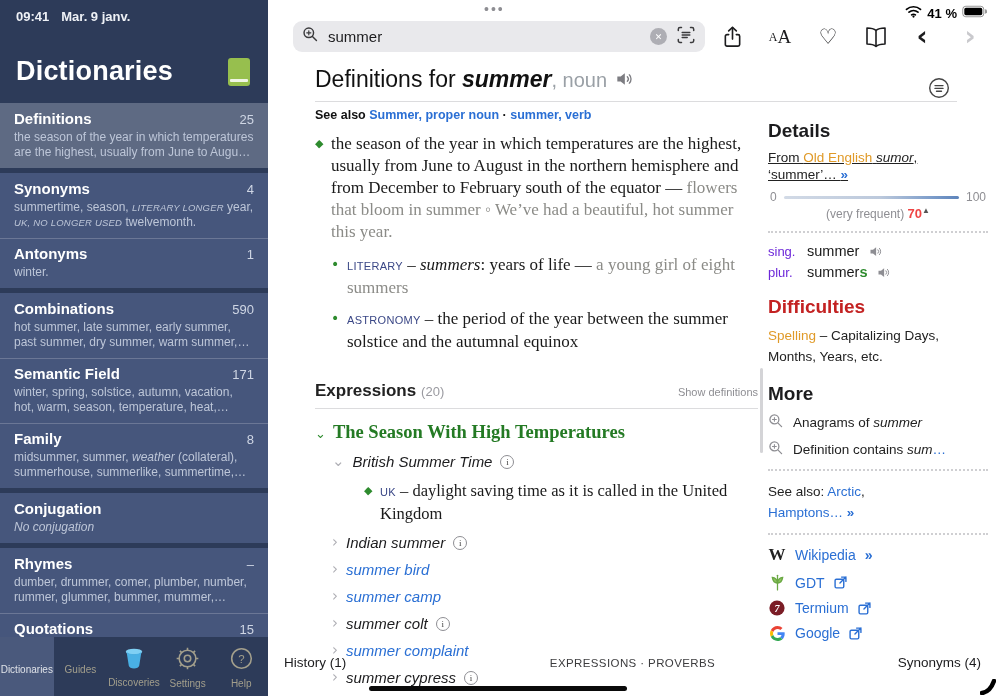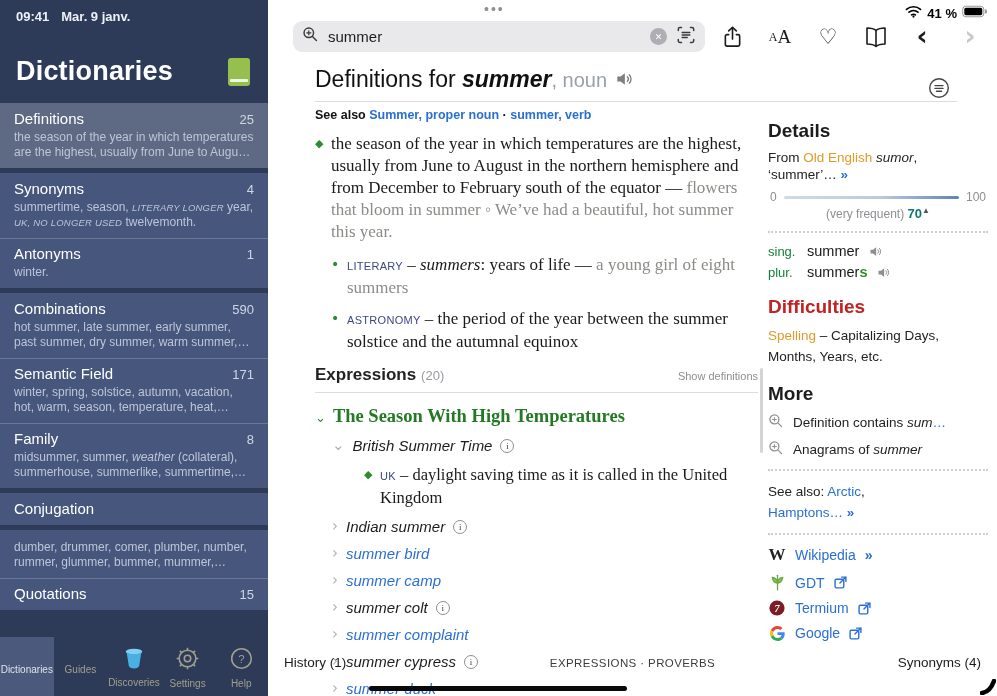--- a/index.html
+++ b/index.html
@@ -12,21 +12,21 @@
 .side-title-row {display:flex; align-items:center; justify-content:space-between; padding:0 18px 0 16px; margin:32px 0 16px;}
 .side-title-row h1 {font-size:27px; font-weight:bold; letter-spacing:.2px;}
 .book-icon {width:22px; height:28px; border-radius:3px; position:relative; background:#97bf4e;}
 .book-icon::after {content:""; position:absolute; left:2px; right:2px; bottom:4px; height:3px; background:rgba(255,255,255,.85); border-radius:1px;}
 .side-list {position:absolute; top:103px; left:0; right:0; bottom:59px; overflow:hidden;}
 .side-item {background:#46567c; padding:7px 14px 8px; position:relative; cursor:pointer;}
 .side-item.divided::before {content:""; position:absolute; top:0; left:0; right:0; border-top:1px solid rgba(255,255,255,.20);}
 .side-item.group-start {margin-top:5px;}
 .side-item.selected {background:#5e6a83;}
 .si-head {display:flex; justify-content:space-between; align-items:baseline;}
-.si-label {font-size:15px; font-weight:normal; color:#fff;}
+.si-label {font-size:15px; font-weight:bold; color:#fff;}
 .si-count {font-size:13px; color:#cfd6e4;}
 .si-preview {font-size:12px; line-height:15px; color:#bdc6d8; margin-top:3px; display:-webkit-box; -webkit-line-clamp:2; -webkit-box-orient:vertical; overflow:hidden; min-height:15px;}
 .si-preview .sg-sc {font-style:italic; font-size:9.5px; letter-spacing:.2px;}
 .si-preview .sg-i {font-style:italic;}
 
 
 .tabbar {position:absolute; left:0; bottom:0; width:268px; height:59px; background:#2d3b59; display:flex; z-index:5;}
 .tab {flex:1; display:flex; flex-direction:column; align-items:center; justify-content:center; gap:3px; padding-top:2px; cursor:pointer;}
 .tab.selected {background:#4a597c;}
 .tab-label {font-size:10px; color:#a39f8c;}
@@ -67,49 +67,49 @@
 .def-item.sub {margin-left:16px; margin-bottom:9px;}
 .def-item .bullet {position:absolute; left:0; top:0; color:#2e8b2e; font-size:11px; font-family:"DejaVu Sans",sans-serif;}
 .def-item .bullet.dot {font-size:14px; top:-1px;}
 .sg-ex {color:#8b8b87;}
 .sg-defi {font-style:italic;}
 .sg-lab {font-family:"Liberation Sans",sans-serif; font-size:11px; color:#3a4786; letter-spacing:.3px;}
 .sg-orange {color:#e09a28;}
 .sg-i {font-style:italic;}
 .sg-green {color:#2e8b2e; font-weight:bold;}
 
-.expr-header {display:flex; align-items:baseline; margin-top:12px; border-bottom:1px solid #dcdcde; padding-bottom:7px;}
+.expr-header {display:flex; align-items:baseline; margin-top:28px; border-bottom:1px solid #dcdcde; padding-bottom:7px;}
 .expr-title {font-size:17px; font-weight:bold; color:#222;}
 .expr-count {font-size:13px; color:#9a9aa0; margin-left:5px;}
 .expr-action {margin-left:auto; font-size:11px; color:#8e8e93; cursor:pointer;}
 .expr-group-heading {font-family:"Liberation Serif",serif; font-weight:bold; font-size:18.5px; color:#247a24; margin:13px 0 10px; display:flex; gap:7px; align-items:baseline; cursor:pointer;}
 .expr-group-heading .chev {font-family:"Liberation Sans",sans-serif; font-size:13px; color:#2e8b2e; font-weight:normal;}
 .expr-item {display:flex; align-items:center; gap:8px; margin:0 0 10px 17px; font-size:15px; font-style:italic; cursor:pointer;}
 .expr-item .chev {color:#aeaeb4; font-style:normal; font-size:15px; font-family:"DejaVu Sans",sans-serif; line-height:1;}
 .expr-item.link {color:#2a6fd4;}
 .expr-item.plain {color:#1c1c1e;}
 .expr-def {margin-left:49px; margin-bottom:9px; font-size:16.5px;}
 .info-badge {width:14px; height:14px; border:1px solid #8e8e93; border-radius:50%; color:#444; font-size:9px; display:inline-flex; align-items:center; justify-content:center; font-style:normal; font-family:"Liberation Serif",serif; cursor:pointer; flex:none;}
 
 .scroll-thumb {position:absolute; left:492px; top:368px; width:3px; height:85px; background:#d4d4d7; border-radius:2px; cursor:grab;}
 
 
 .panel {position:absolute; left:500px; top:120px; width:220px; font-size:13.5px; color:#222;}
 .panel h3 {font-size:19px; font-weight:bold; color:#1c1c1e; margin-bottom:7px;}
 .panel h3.red {color:#c32222;}
 .panel h3.spaced {margin-top:16px;}
-.ety {line-height:17px; margin-bottom:7px;}
+.ety {line-height:17px; margin-bottom:7px;text-decoration:underline;}
 .freq-row {display:flex; align-items:center; gap:7px; color:#8e8e93; font-size:12px; padding:0 2px;}
 .freq-track {flex:1; height:3px; border-radius:2px; background:linear-gradient(to right,#d2dae6 0%,#bcc9dc 55%,#7b9cca 85%,#5d84bb 100%);}
 .freq-note {text-align:center; font-size:12px; color:#8e8e93; margin-top:2px;}
-.freq-note b {color:#0f766e; font-size:13px; font-weight:bold;}
+.freq-note b {color:#ef4444; font-size:13px; font-weight:bold;}
 .freq-marker {color:#555; font-size:8px; vertical-align:super;}
 .dotted {border-top:2px dotted #cfcfd2; margin:10px 0;}
 .form-row {display:flex; align-items:center; gap:9px; margin:5px 0; font-size:14.5px;}
-.form-label {color:#15803d; width:30px; font-size:13px;}
+.form-label {color:#6d28d9; width:30px; font-size:13px;}
 .form-word {color:#1a1a1a;}
 .spk-btn {display:inline-flex; cursor:pointer;}
 .more-row {display:flex; align-items:center; gap:9px; margin:8px 0; cursor:pointer;}
 .see-line {line-height:21px;}
 .ext-row {display:flex; align-items:center; gap:9px; margin:9px 0; color:#2a6fd4; font-size:14px; cursor:pointer;}
 .ext-icon {width:18px; display:flex; justify-content:center; align-items:center;}
 .wiki-w {font-family:"Liberation Serif",serif; font-weight:bold; font-size:17px; color:#222;}
 
 
 .bottombar {position:absolute; left:0; right:0; bottom:26px; display:flex; align-items:center; padding:0 16px; font-size:13.5px; color:#1c1c1e;}
@@ -174,22 +174,27 @@
             <span class="si-label">Family</span>
             <span class="si-count">8</span>
           </div>
           <div class="si-preview"><span class="sg-p">midsummer, summer, </span><span class="sg-i">weather</span><span class="sg-p"> (collateral), summerhouse, summerlike, summertime, su...</span></div>
         </div>
         <div class="side-item group-start">
           <div class="si-head">
             <span class="si-label">Conjugation</span>
             <span class="si-count"></span>
           </div>
+          <div class="si-preview"><span class="sg-i">No conjugation</span></div>
         </div>
         <div class="side-item group-start">
+          <div class="si-head">
+            <span class="si-label">Rhymes</span>
+            <span class="si-count">–</span>
+          </div>
           <div class="si-preview"><span class="sg-p">dumber, drummer, comer, plumber, number, rummer, glummer, bummer, mummer, humm...</span></div>
         </div>
         <div class="side-item divided">
           <div class="si-head">
             <span class="si-label">Quotations</span>
             <span class="si-count">15</span>
           </div>
         </div>
       </div>
     <nav class="tabbar" id="tabbar">
@@ -387,29 +392,29 @@
       <h3 class="red spaced">Difficulties</h3>
       <p class="see-line"><span class="sg-orange">Spelling</span><span class="sg-p"> – Capitalizing Days, Months, Years, etc.</span></p>
       <h3 class="spaced">More</h3>
       <div id="more-items">
           <div class="more-row">
             <span><svg width="16" height="16" viewBox="0 0 20 20" fill="none" stroke="#8e8e93" stroke-width="1.6" stroke-linecap="round">
                 <circle cx="8" cy="8" r="5.6"></circle>
                 <path d="M12.3 12.3 17 17"></path>
                 <path d="M8 5.6v4.8M5.6 8h4.8" stroke-width="1.3"></path>
               </svg></span>
-            <span><span class="sg-p">Definition contains </span><span class="sg-i">sum</span><span class="sg-link">…</span></span>
+            <span><span class="sg-p">Anagrams of </span><span class="sg-i">summer</span></span>
           </div>
           <div class="more-row">
             <span><svg width="16" height="16" viewBox="0 0 20 20" fill="none" stroke="#8e8e93" stroke-width="1.6" stroke-linecap="round">
                 <circle cx="8" cy="8" r="5.6"></circle>
                 <path d="M12.3 12.3 17 17"></path>
                 <path d="M8 5.6v4.8M5.6 8h4.8" stroke-width="1.3"></path>
               </svg></span>
-            <span><span class="sg-p">Anagrams of </span><span class="sg-i">summer</span></span>
+            <span><span class="sg-p">Definition contains </span><span class="sg-i">sum</span><span class="sg-link">…</span></span>
           </div>
         </div>
       <div class="dotted"></div>
       <p class="see-line"><span><span class="sg-p">See also: </span><span class="sg-link">Arctic</span><span class="sg-p">,</span></span><br><span><span class="sg-link">Hamptons… </span><span class="sg-linkb">»</span></span></p>
       <div class="dotted"></div>
       <div id="ext-links">
           <div class="ext-row">
             <span class="ext-icon">
               <span class="wiki-w">W</span>
             </span>

